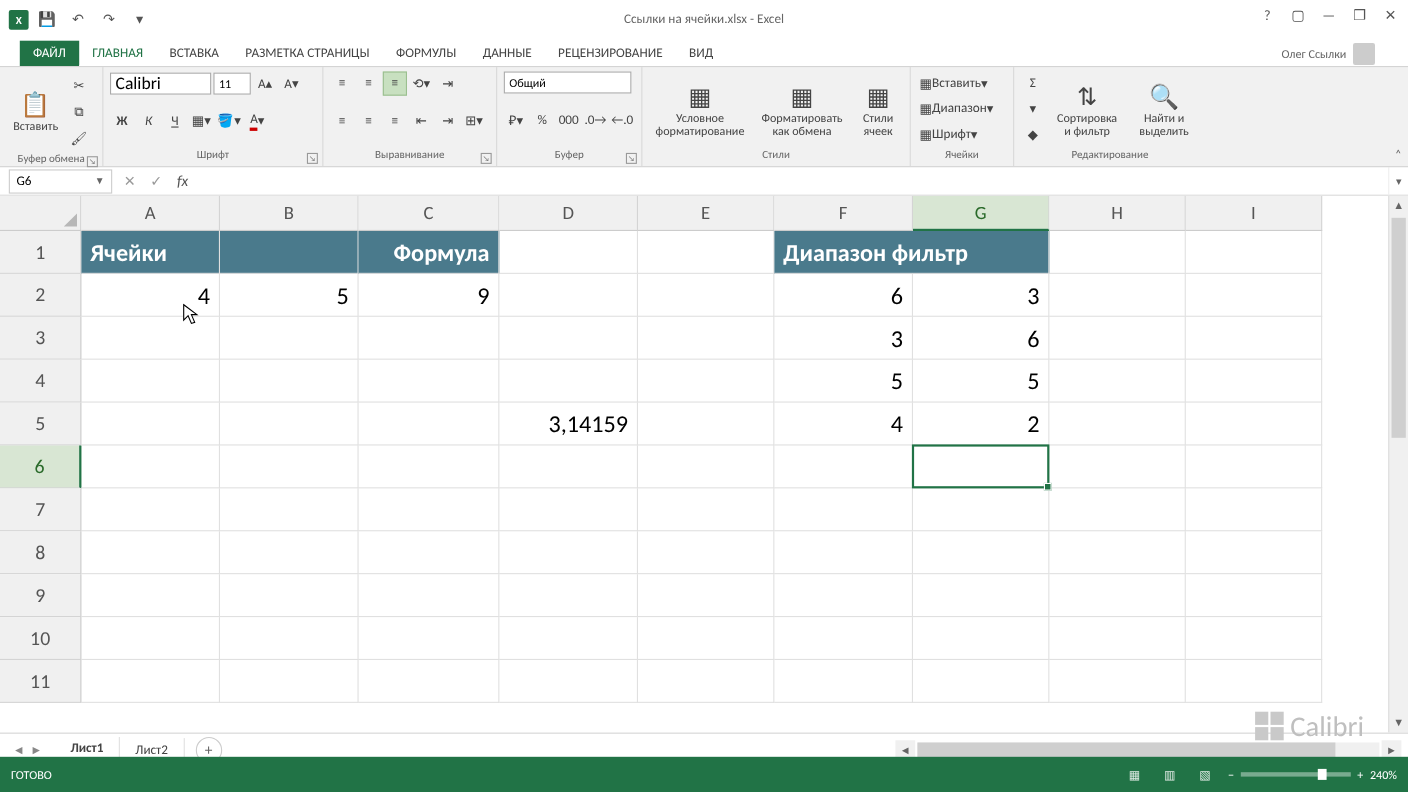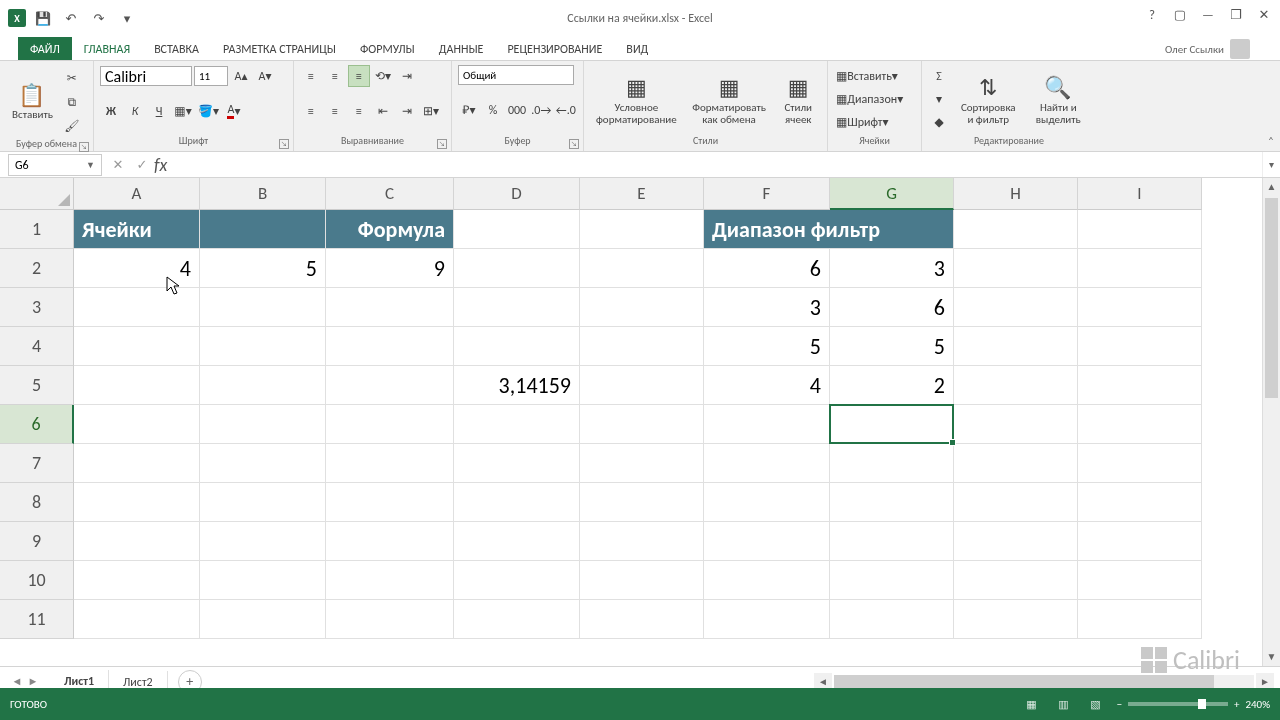--- a/index.html
+++ b/index.html
@@ -37,21 +37,21 @@
 .font-sel { width:92px; height:20px; border:1px solid #aaa; background:#fff; font-size:16px; padding:1px 4px; }
 .size-sel { width:34px; height:20px; border:1px solid #aaa; background:#fff; font-size:11px; padding:1px 4px; }
 .numfmt-sel { width:116px; height:20px; border:1px solid #aaa; background:#fff; font-size:11px; padding:1px 4px;}
 .ribbon-collapse { position:absolute; right:6px; bottom:4px; font-size:11px; color:#666; cursor:pointer;}
 
 
 .fbar { height:26px; border-bottom:1px solid #d4d4d4; display:flex; align-items:center; background:#fff; }
 .namebox { width:94px; height:22px; border:1px solid #ccc; margin:0 4px 0 8px; font-size:12px; padding:2px 6px; display:flex; align-items:center; justify-content:space-between; background:#fff;}
 .namebox .dd { font-size:9px; color:#666; }
 .fbar .fbtn { width:24px; text-align:center; color:#999; font-size:13px; cursor:pointer;}
-.fbar .fx { width:24px; text-align:left; font-style:italic; font-size:18px; color:#555; cursor:pointer;}
+.fbar .fx { width:24px; text-align:center; font-style:italic; font-size:14px; color:#555; cursor:pointer;}
 .fbar input.formula { flex:1; height:22px; border:none; outline:none; font-size:12px; padding:0 4px; }
 .fbar .exp { width:18px; text-align:center; color:#666; font-size:10px; cursor:pointer; border-left:1px solid #eee; height:100%; line-height:26px;}
 
 
 .gridwrap { position:absolute; top:178px; left:0; right:0; bottom:54px; overflow:hidden; background:#fff;}
 .grid { position:relative; }
 .selall { position:absolute; left:0; top:0; width:74px; height:32px; background:#f0f0f0; border-right:1px solid #ccc; border-bottom:1px solid #ccc; cursor:pointer;}
 .selall::after { content:""; position:absolute; right:3px; bottom:3px; width:0; height:0; border-style:solid; border-width:0 0 12px 12px; border-color:transparent transparent #b7b7b7 transparent;}
 .colhdrs { position:absolute; left:74px; top:0; right:0; height:32px; display:flex; }
 .colhdr { height:32px; background:#f0f0f0; border-right:1px solid #d4d4d4; border-bottom:1px solid #ccc; display:flex; align-items:center; justify-content:center; font-size:17px; color:#555; cursor:pointer;}

